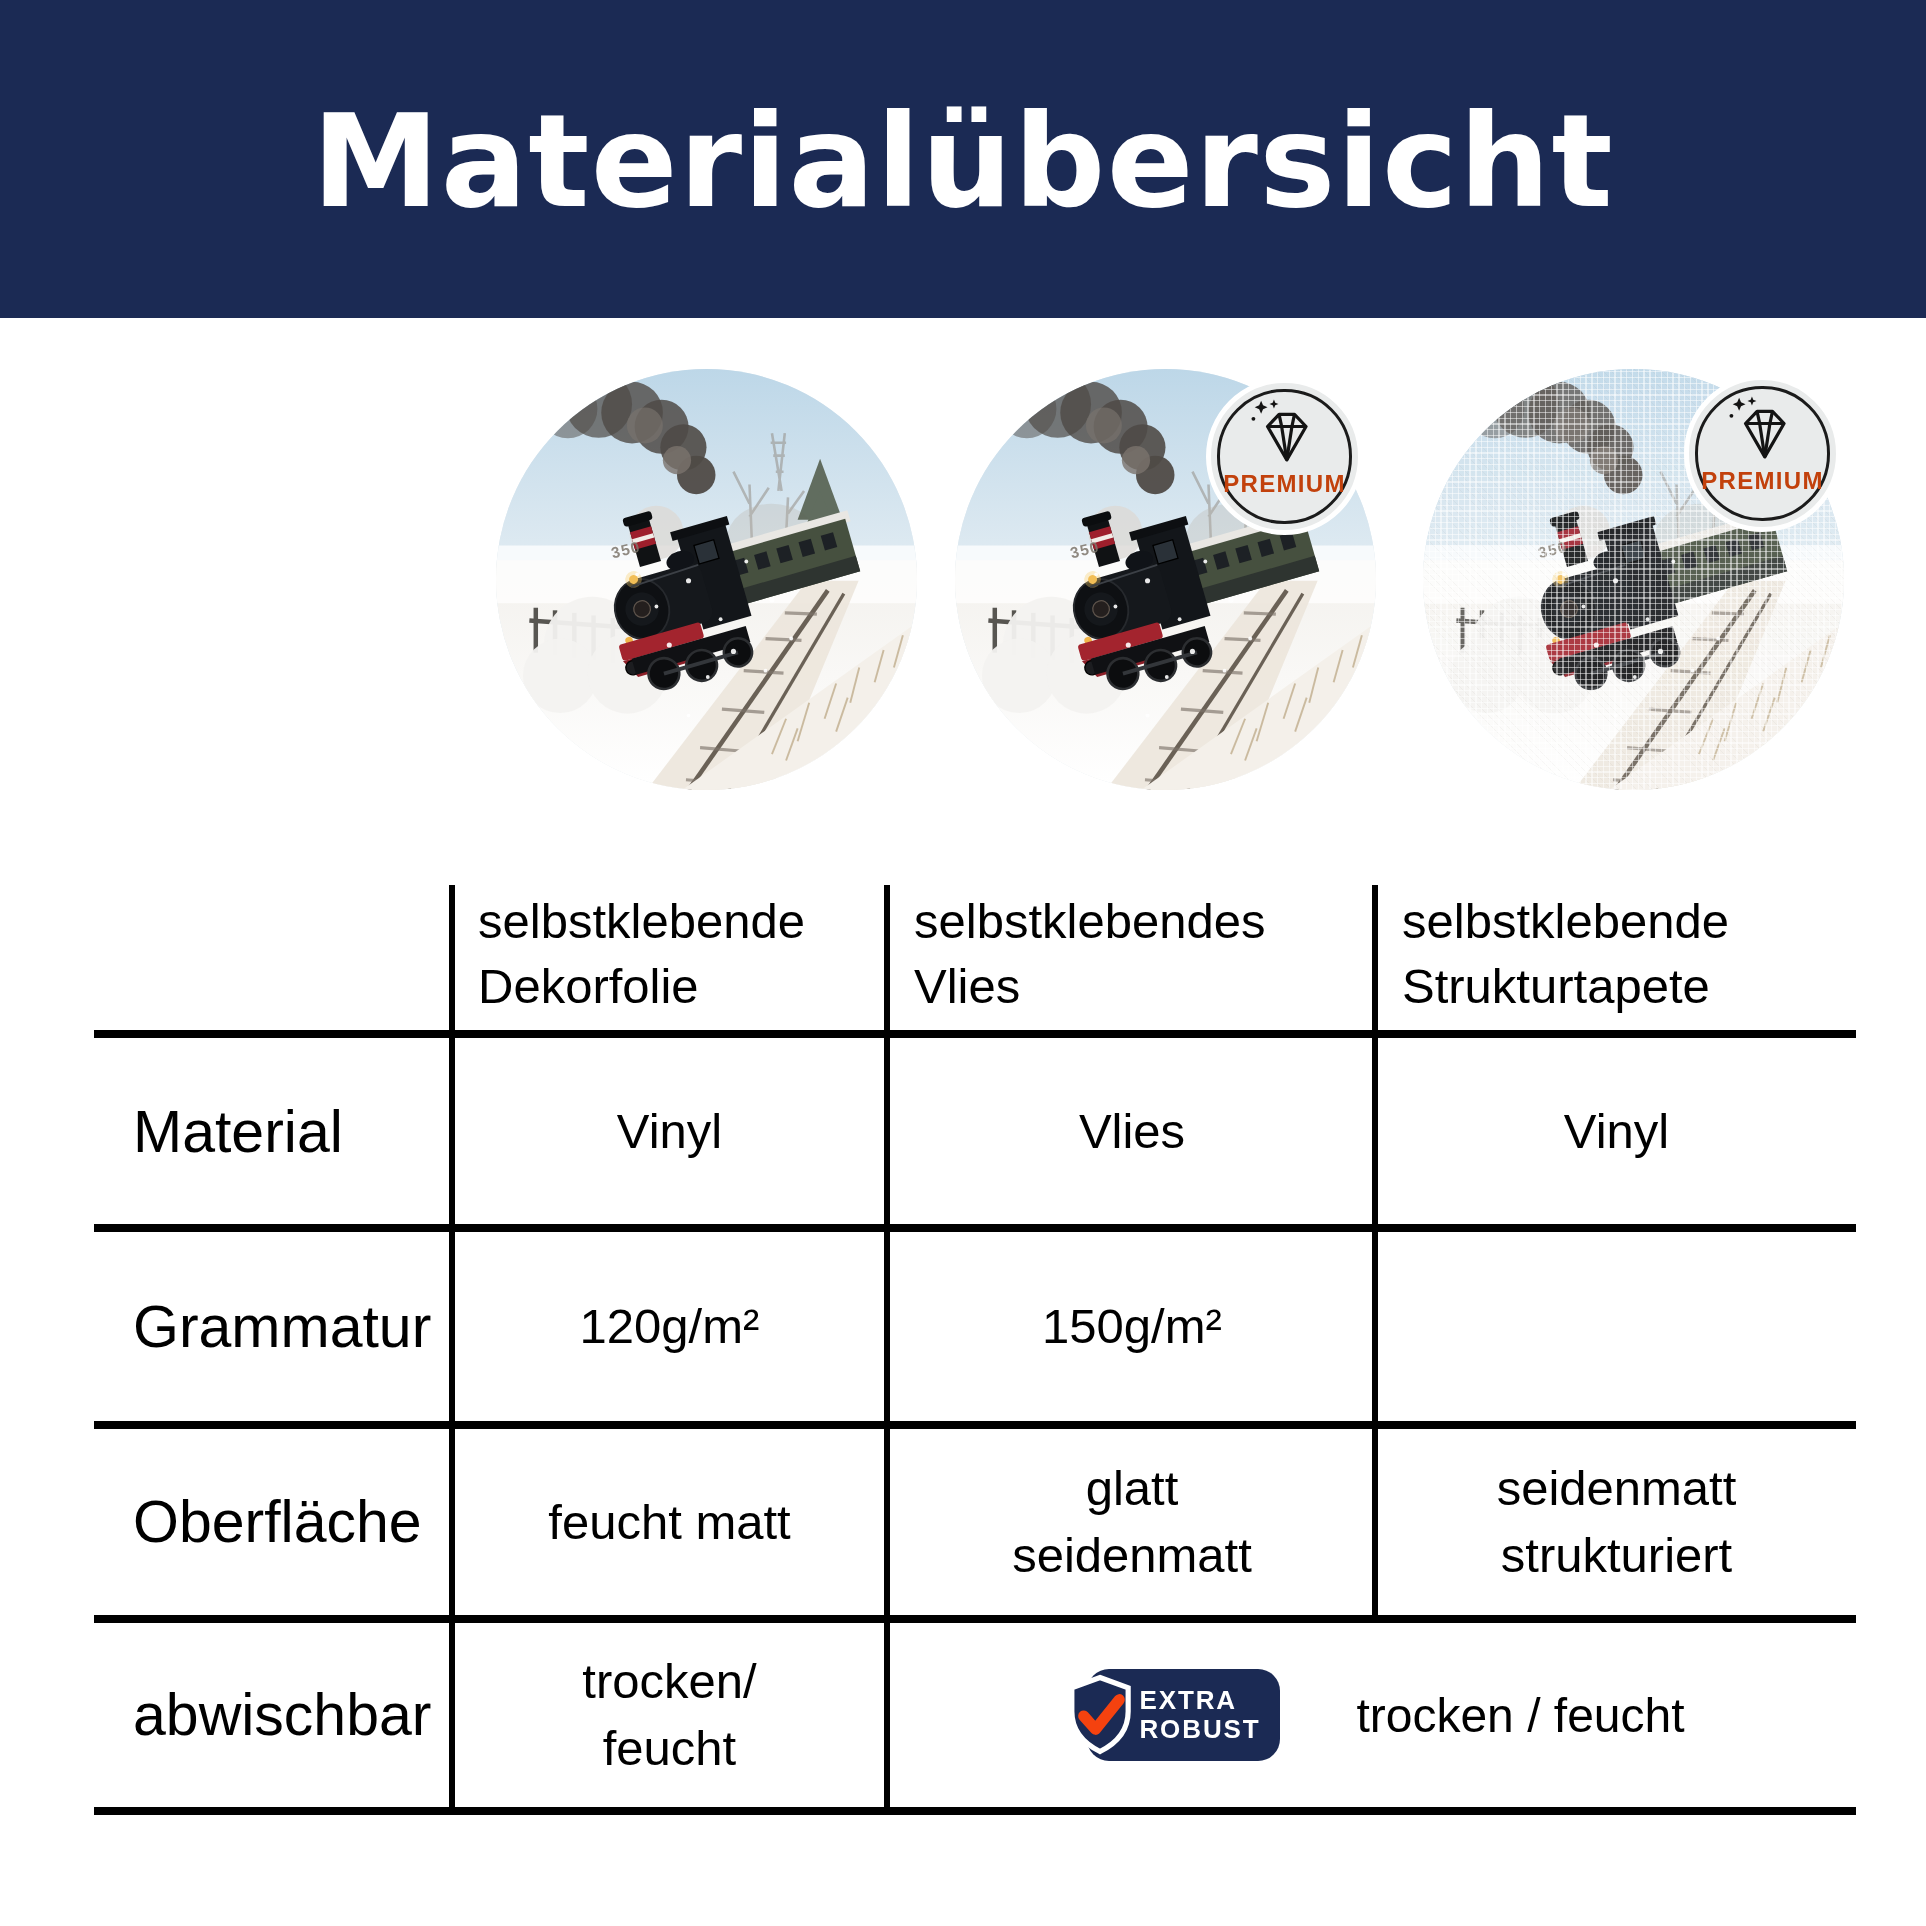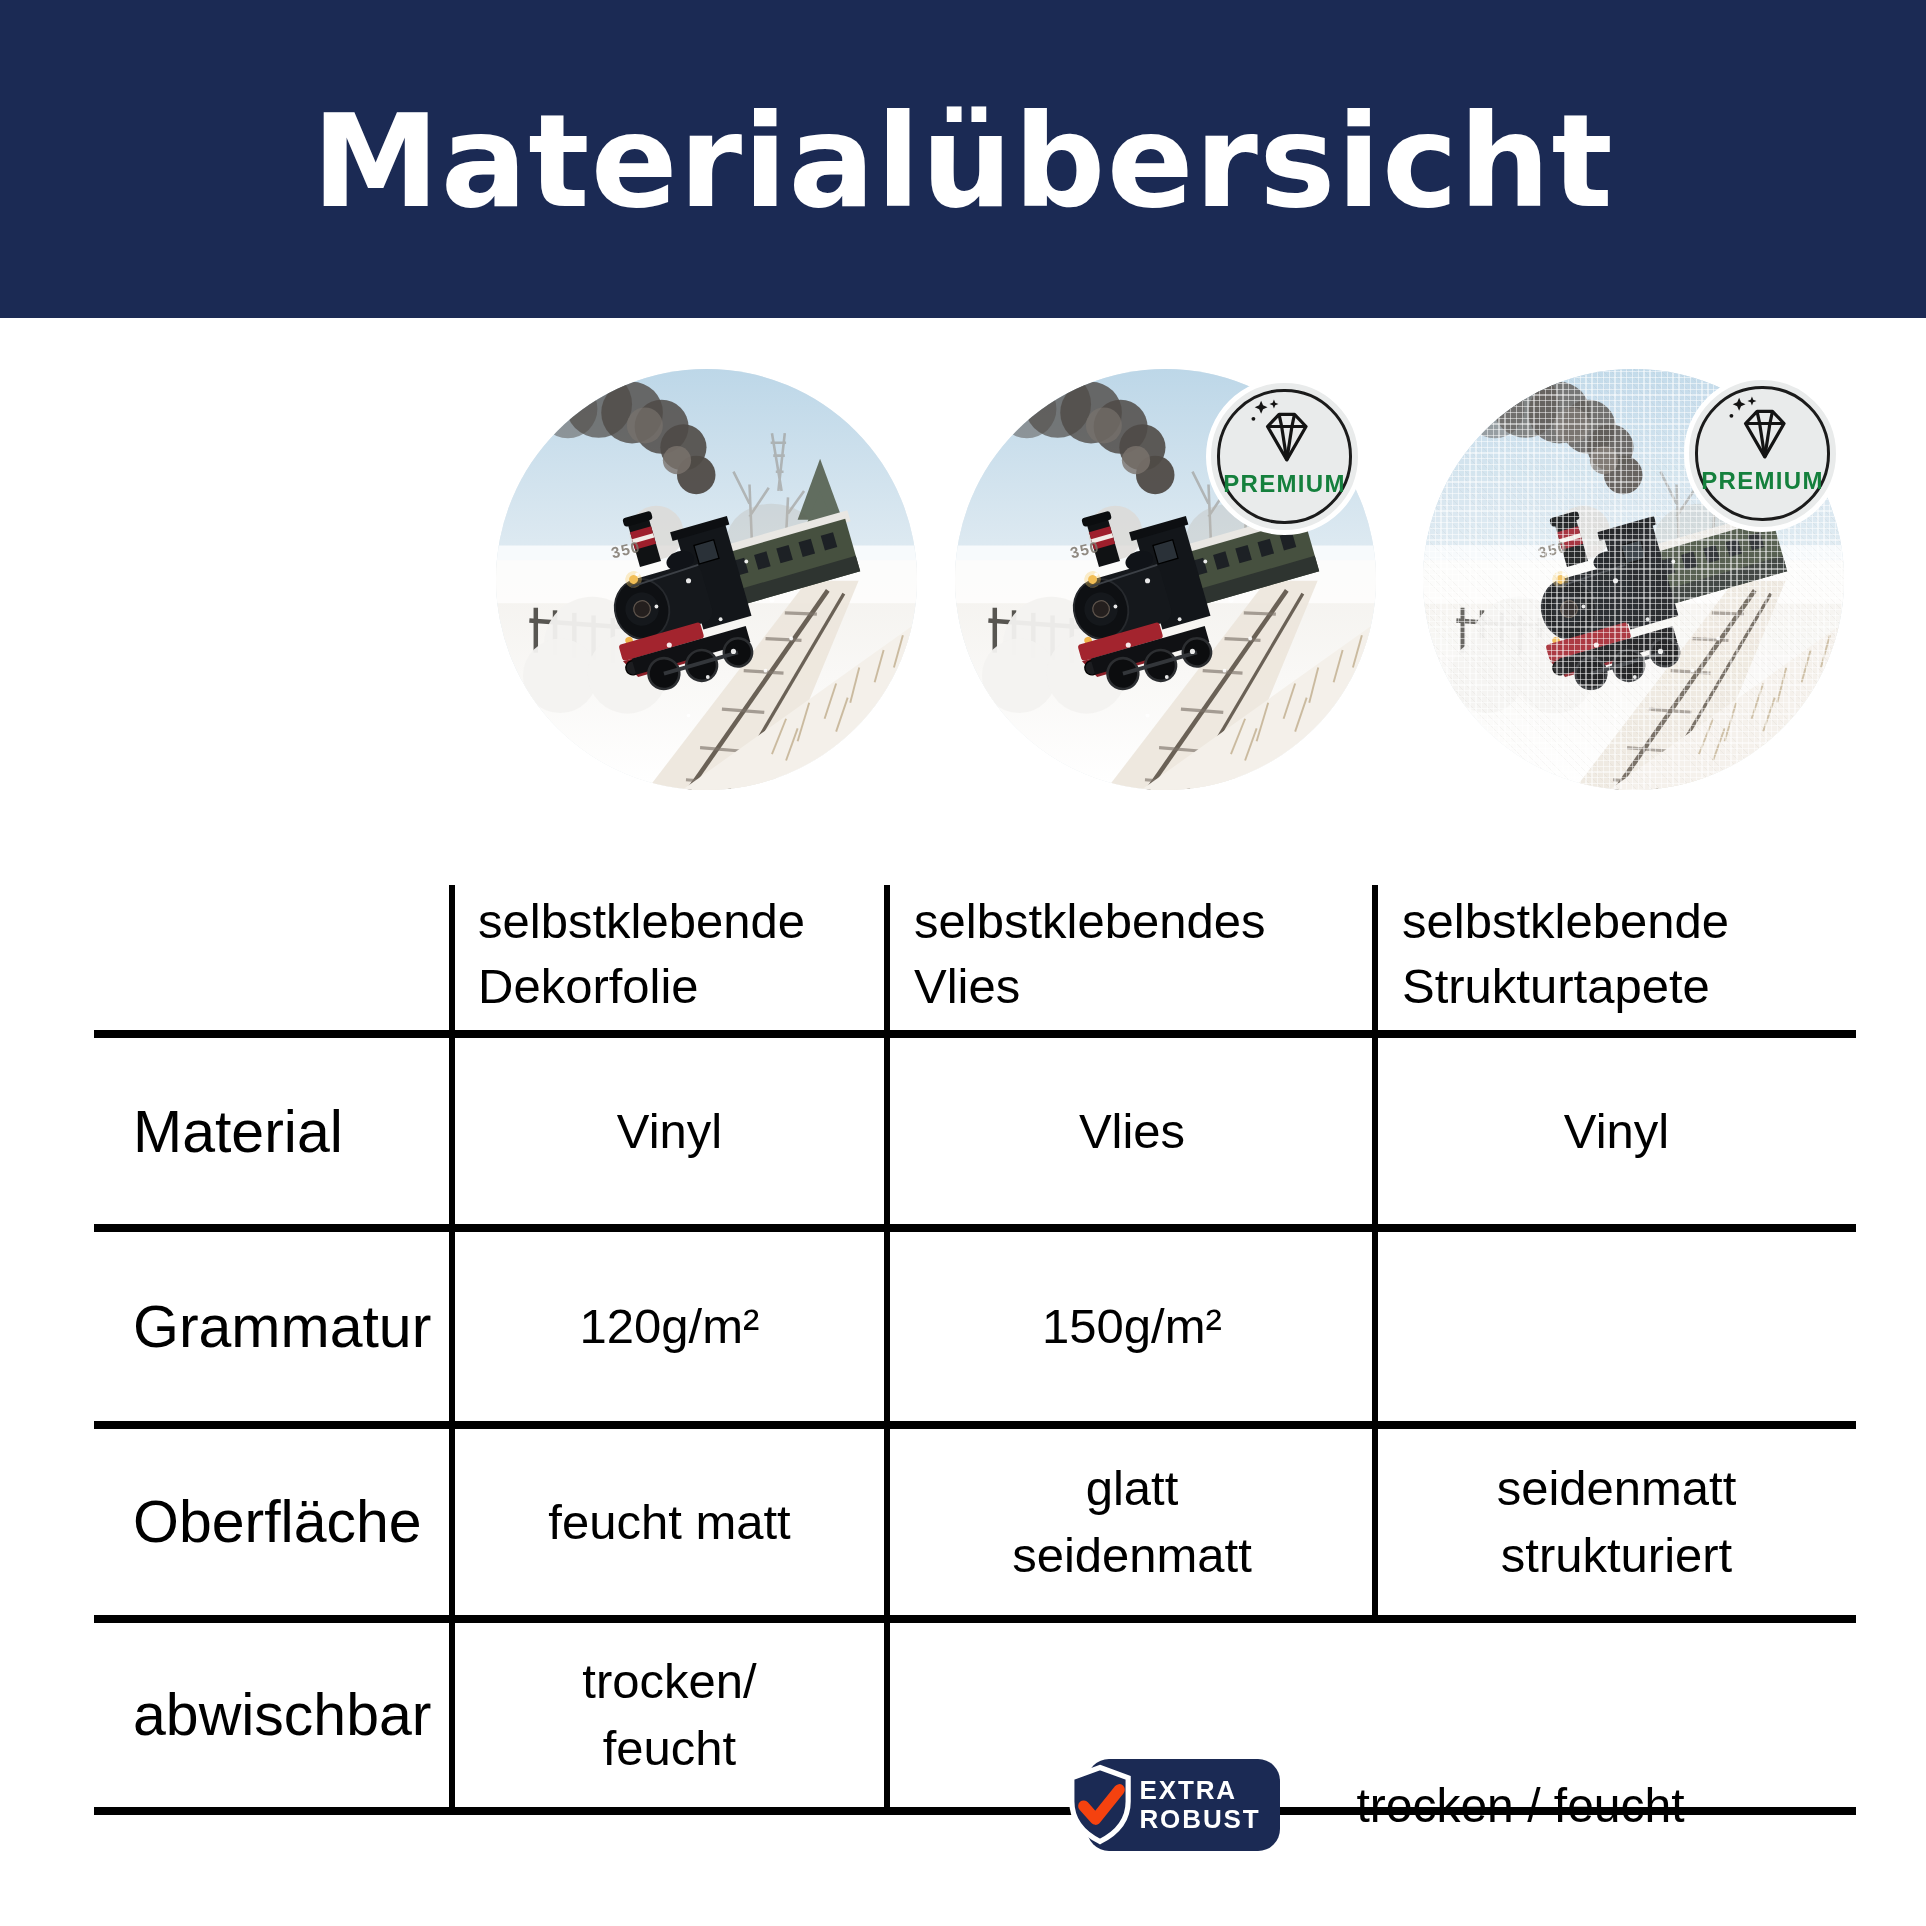--- a/index.html
+++ b/index.html
@@ -47,21 +47,21 @@
     position:absolute; width:157px; height:157px; border-radius:50%;
     background:#e9ebeb; border:5.1px solid #ffffff;
   }
   .premium-ring {
     position:absolute; left:6.4px; top:6.4px; right:6.4px; bottom:6.4px;
     border:3.9px solid #1b1b1b; border-radius:50%;
   }
   .premium-badge svg.diamond { position:absolute; left:36px; top:14px; }
   .premium-label {
     position:absolute; left:0; top:87px; width:100%; text-align:center;
-    font-size:24px; font-weight:bold; letter-spacing:1.3px; color:#15803d;
+    font-size:24px; font-weight:bold; letter-spacing:1.3px; color:#c2410c;
   }
 
   
   .hline { position:absolute; height:7.7px; background:#000; }
   .vline { position:absolute; width:6.4px;  background:#000; }
 
   .cell {
     position:absolute; display:flex; align-items:center; justify-content:center;
     font-size:49px; line-height:67px; text-align:center; flex-direction:column;
   }
@@ -342,21 +342,21 @@
   </div>
   <div class="cell" style="left:1378px; top:1429px; width:477px; height:186px;">
     <span>seidenmatt</span>
     <span>strukturiert</span>
   </div>
 
   <div class="cell" style="left:455px; top:1623px; width:429px; height:184px;">
     <span>trocken/</span>
     <span>feucht</span>
   </div>
-  <div class="merged" style="left:891px; top:1713px; width:965px; height:184px;">
+  <div class="merged" style="left:891px; top:1623px; width:965px; height:184px;">
     <div class="robust-badge">
       <div class="robust-rect"></div>
       <svg class="shield" width="76" height="83" viewBox="0 0 100 112">
         <path d="M50,6 L88,20 L88,52 C88,82 66,98 50,106 C34,98 12,82 12,52 L12,20 Z" fill="#1b2a54" stroke="#ffffff" stroke-width="7"></path>
         <polyline points="28,58 44,76 76,36" fill="none" stroke="#f5420f" stroke-width="15" stroke-linecap="round" stroke-linejoin="round"></polyline>
       </svg>
       <div class="robust-text">
         <div>EXTRA</div>
         <div>ROBUST</div>
       </div>

